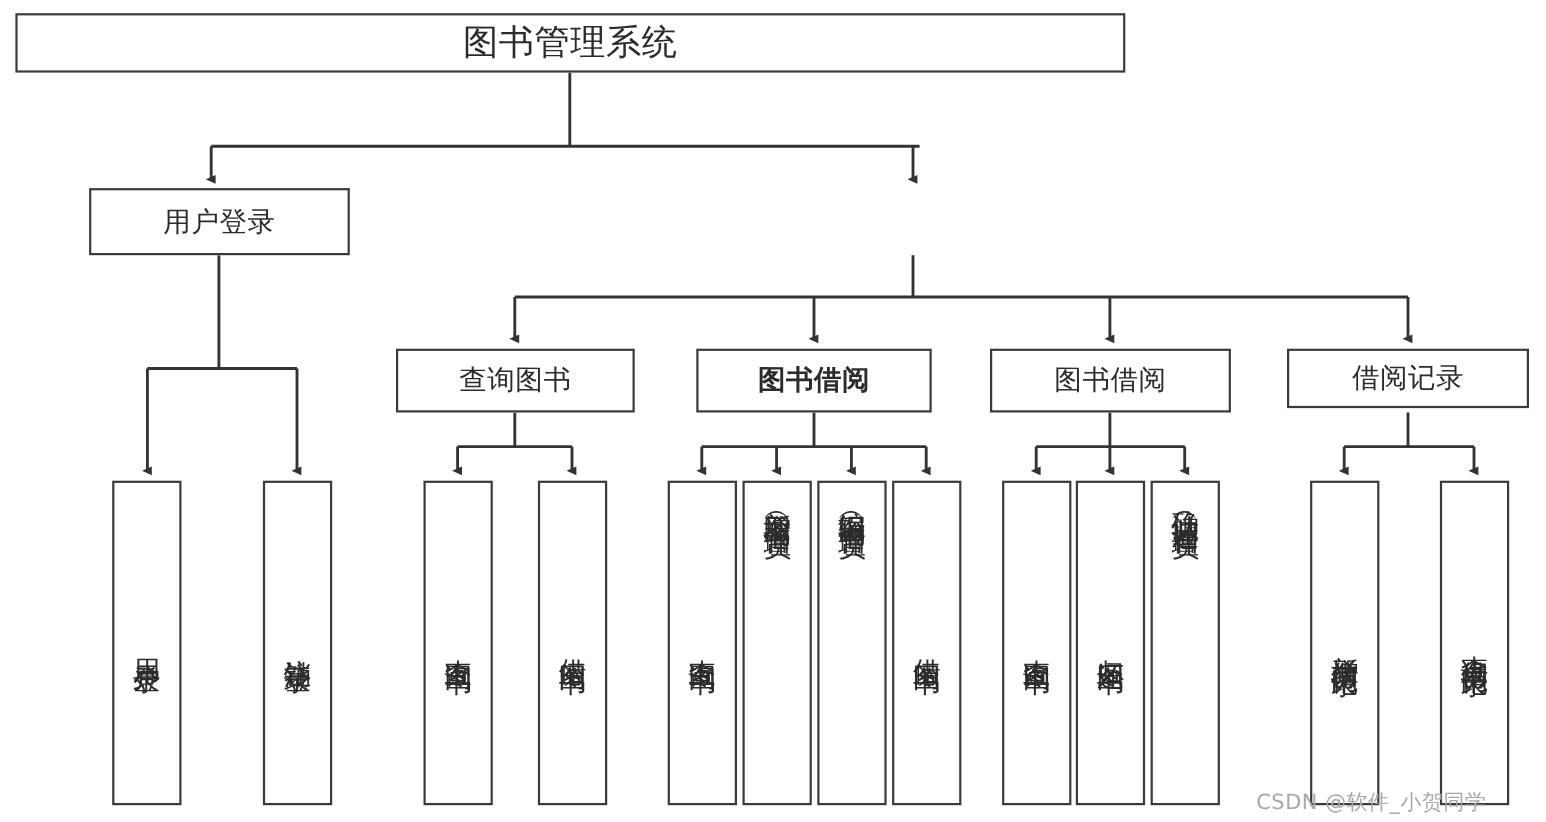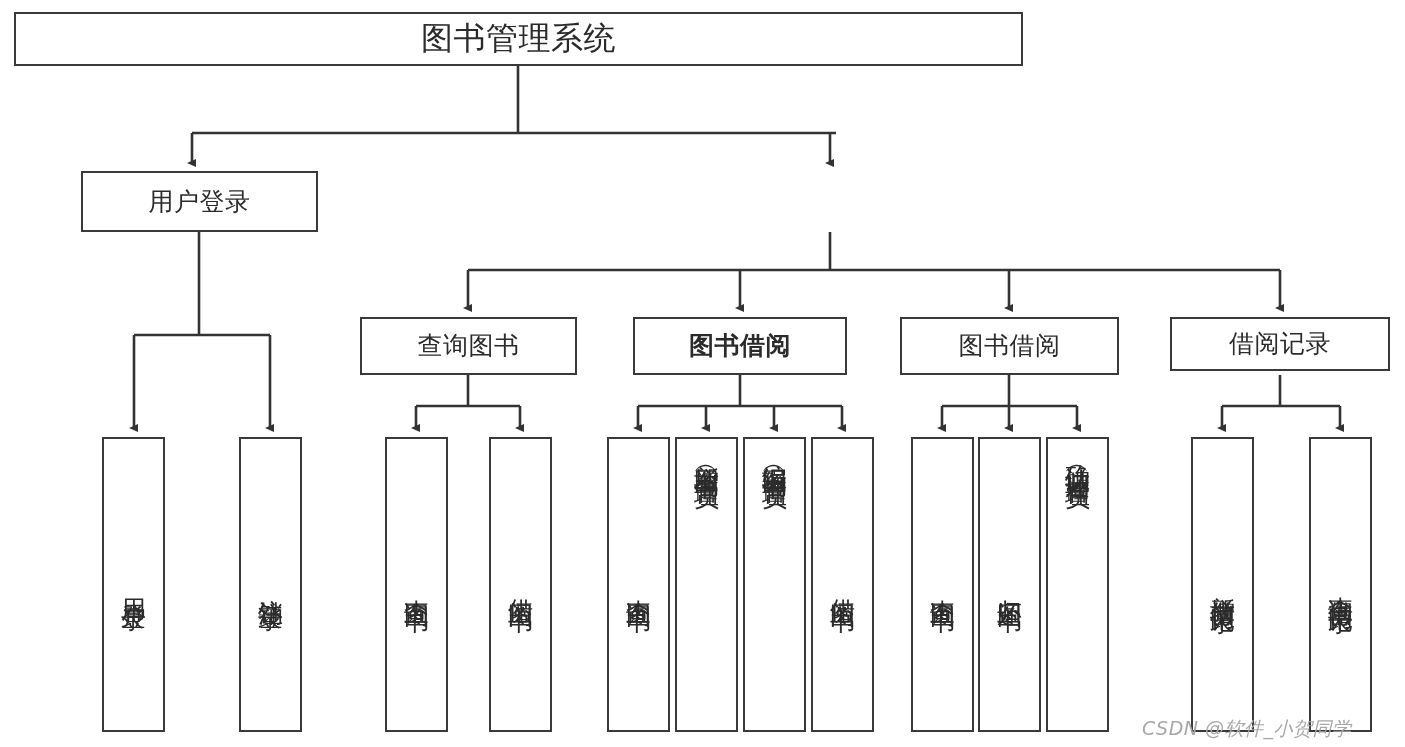--- a/index.html
+++ b/index.html
@@ -203,15 +203,15 @@
   </div>
 
   <div class="node vert centered" style="left:1191px; top:437px; width:63px; height:295px;">
     <span class="node-label">新增借阅记录</span>
   </div>
 
   <div class="node vert centered" style="left:1309px; top:437px; width:63px; height:295px;">
     <span class="node-label">查询借阅记录</span>
   </div>
 
-  <div class="watermark" style="left:1142px; top:716px;font-style:italic;">CSDN @软件_小贺同学</div>
+  <div class="watermark" style="left:1142px; top:716px;">CSDN @软件_小贺同学</div>
 
 </div>
 
 </body></html>

